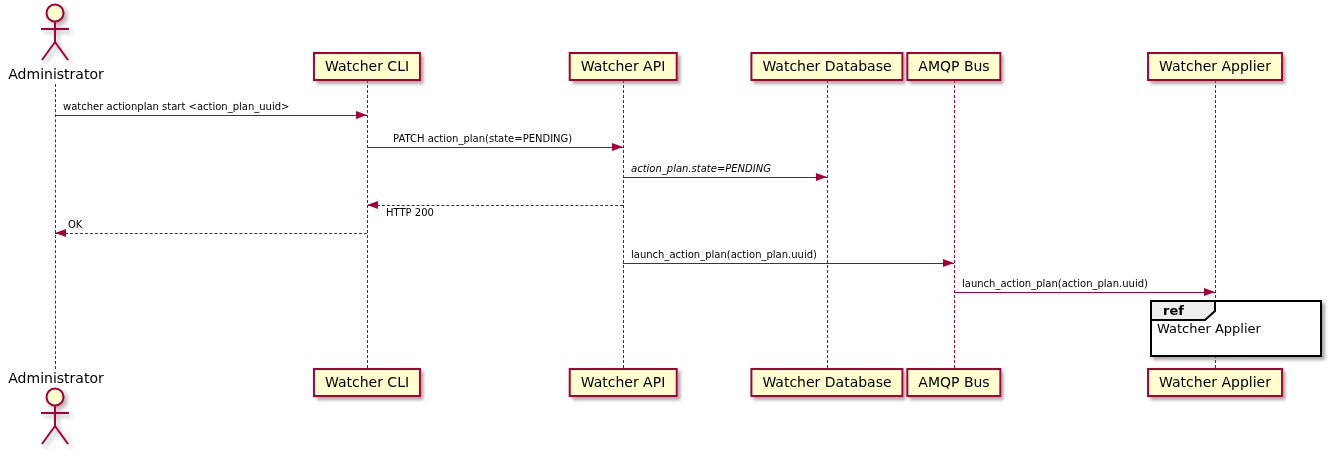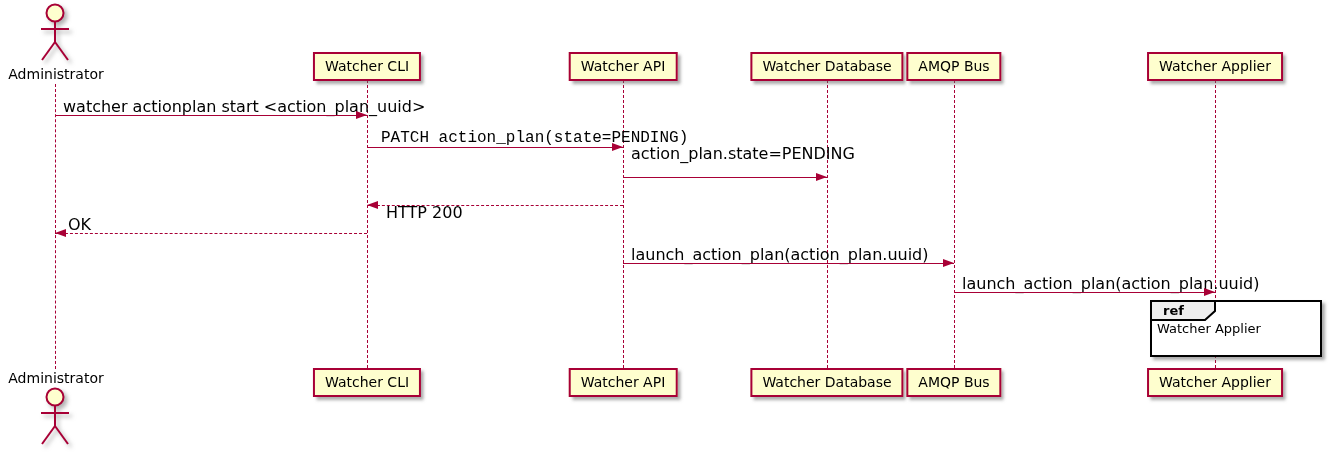--- a/index.html
+++ b/index.html
@@ -13,21 +13,21 @@
     background:#FEFECE;border:2px solid #A80036;
     padding:4px 10px;font-size:14px;white-space:nowrap;
     box-shadow:3px 3px 3px rgba(100,100,100,0.55);
     line-height:17px;
   }
   .actor-label{
     position:absolute;transform:translateX(-50%);
     font-size:14px;white-space:nowrap;line-height:16px;
   }
   .actor-svg{position:absolute;filter:drop-shadow(3px 3px 2px rgba(100,100,100,0.5));}
-  .msg-label{position:absolute;font-size:16px;white-space:nowrap;line-height:15px;}
+  .msg-label{position:absolute;font-size:10px;white-space:nowrap;line-height:15px;}
   .msg-line{position:absolute;height:0;}
   .msg-line.solid{border-top:1px solid #A80036;}
   .msg-line.dashed{border-top:1px dashed #A80036;}
   .arr{position:absolute;width:0;height:0;}
   .arr.right{border-top:4px solid transparent;border-bottom:4px solid transparent;border-left:11px solid #A80036;}
   .arr.left{border-top:4px solid transparent;border-bottom:4px solid transparent;border-right:11px solid #A80036;}
   .ref-box{
     position:absolute;background:#ffffff;border:2px solid #000000;
     box-shadow:3px 3px 3px rgba(100,100,100,0.55);
   }
@@ -59,25 +59,25 @@
   <div class="participant" style="left:367px;top:52px;"><span>Watcher CLI</span></div>
   <div class="participant" style="left:623px;top:52px;"><span>Watcher API</span></div>
   <div class="participant" style="left:827px;top:52px;"><span>Watcher Database</span></div>
   <div class="participant" style="left:954px;top:52px;"><span>AMQP Bus</span></div>
   <div class="participant" style="left:1215px;top:52px;"><span>Watcher Applier</span></div>
 
   <div class="msg-label" style="left:63px;top:99px;">watcher actionplan start &lt;action_plan_uuid&gt;</div>
   <div class="msg-line solid" style="left:55px;top:115px;width:312px;"></div>
   <div class="arr right" style="left:356px;top:111px;"></div>
 
-  <div class="msg-label" style="left:381px;top:131px;font-family:Liberation Mono, monospace;">PATCH action_plan(state=PENDING)</div>
+  <div class="msg-label" style="left:393px;top:131px;">PATCH action_plan(state=PENDING)</div>
   <div class="msg-line solid" style="left:367px;top:147px;width:256px;"></div>
   <div class="arr right" style="left:612px;top:143px;"></div>
 
-  <div class="msg-label" style="left:631px;top:146px;">action_plan.state=PENDING</div>
+  <div class="msg-label" style="left:631px;top:161px;font-style:italic;">action_plan.state=PENDING</div>
   <div class="msg-line solid" style="left:623px;top:177px;width:204px;"></div>
   <div class="arr right" style="left:816px;top:173px;"></div>
 
   <div class="msg-label" style="left:386px;top:205px;">HTTP 200</div>
   <div class="msg-line dashed" style="left:367px;top:205px;width:256px;"></div>
   <div class="arr left" style="left:367px;top:201px;"></div>
 
   <div class="msg-label" style="left:68px;top:217px;">OK</div>
   <div class="msg-line dashed" style="left:55px;top:233px;width:312px;"></div>
   <div class="arr left" style="left:55px;top:229px;"></div>

